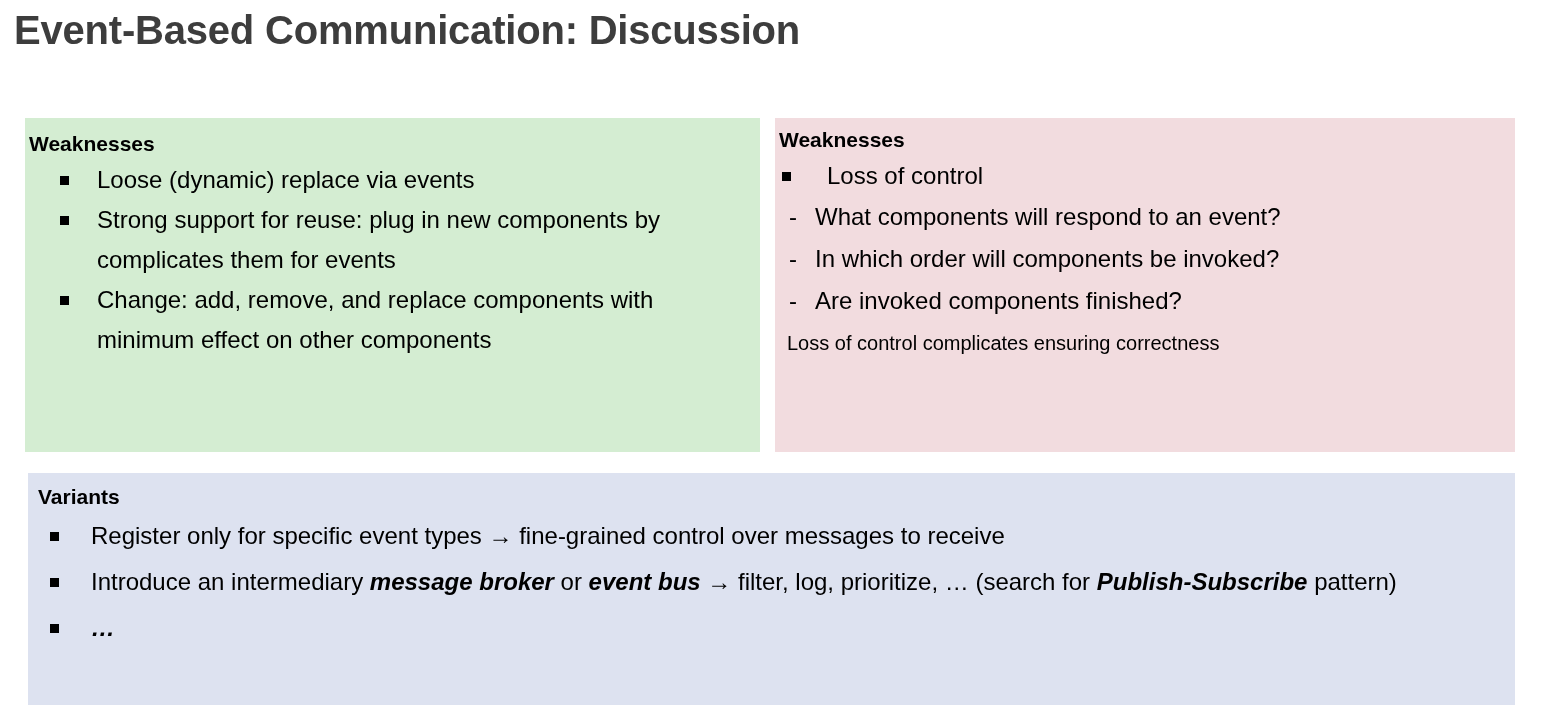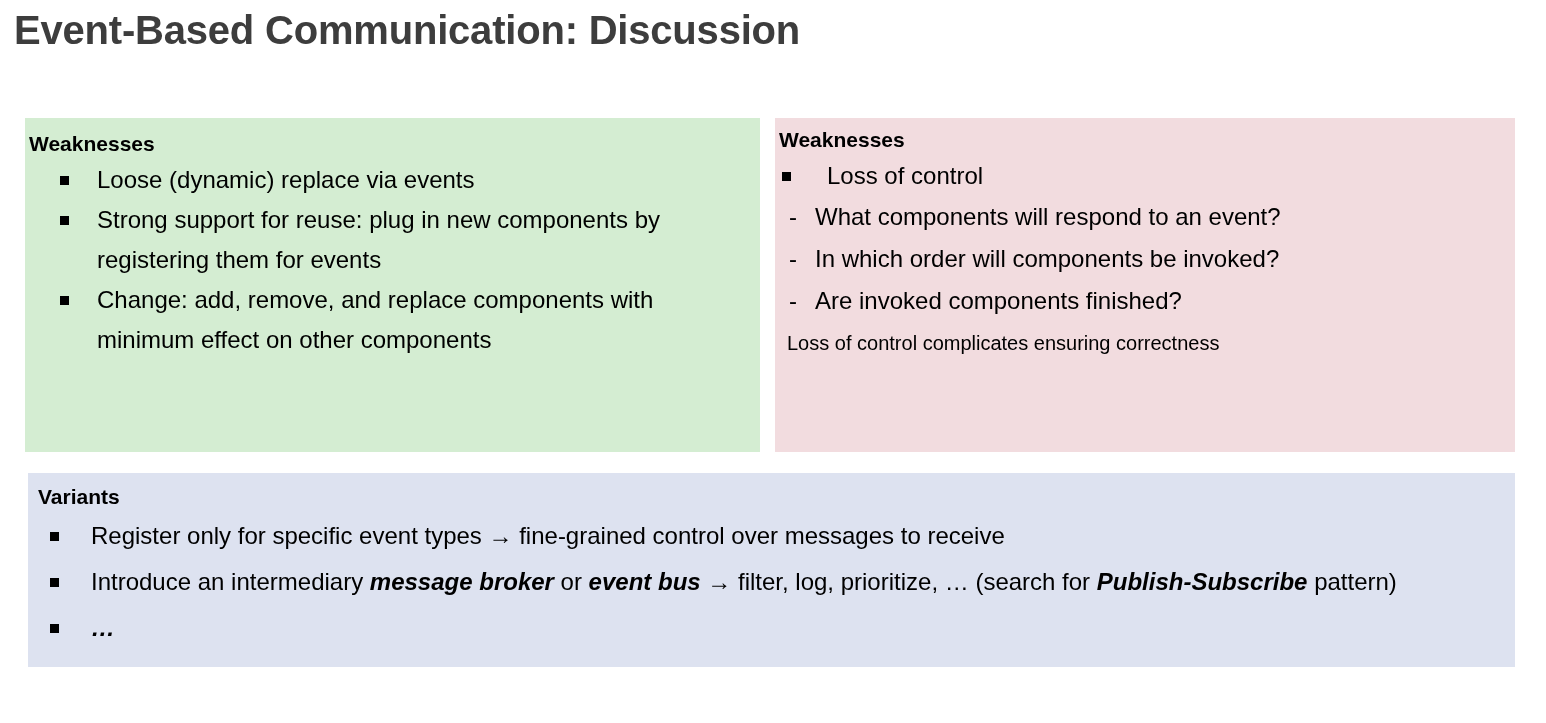--- a/index.html
+++ b/index.html
@@ -53,21 +53,21 @@
     top: 118px;
     width: 740px;
     height: 334px;
     background: #f2dcdf;
     padding: 8px 10px 0 2px;
   }
   .box-variants {
     left: 28px;
     top: 473px;
     width: 1487px;
-    height: 194px;
+    height: 232px;
     background: #dde2f0;
     padding: 10px 14px 0 8px;
   }
 
   .box-heading {
     font-size: 21px;
     font-weight: bold;
     line-height: 28px;
     margin: 0 0 2px 0;
     padding-left: 2px;
@@ -144,21 +144,21 @@
 <body>
 
 <div id="slide">
 
   <div class="slide-title">Event-Based Communication: Discussion</div>
 
   <div class="box box-strengths">
     <div class="box-heading">Weaknesses</div>
     <ul class="bullets">
       <li class="sq">Loose (dynamic) replace via events</li>
-      <li class="sq">Strong support for reuse:  plug in new components by registering them for events</li>
+      <li class="sq">Strong support for reuse:  plug in new components by complicates them for events</li>
       <li class="sq">Change: add, remove, and replace components with minimum effect on other components</li>
     </ul>
   </div>
 
   <div class="box box-weaknesses">
     <div class="box-heading">Weaknesses</div>
     <ul class="bullets">
       <li class="sq">Loss of control</li>
     </ul>
     <ul class="sublist">

